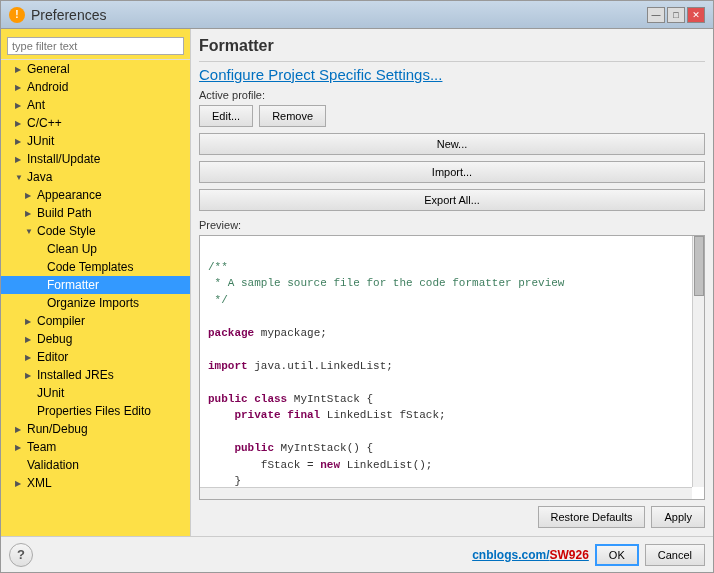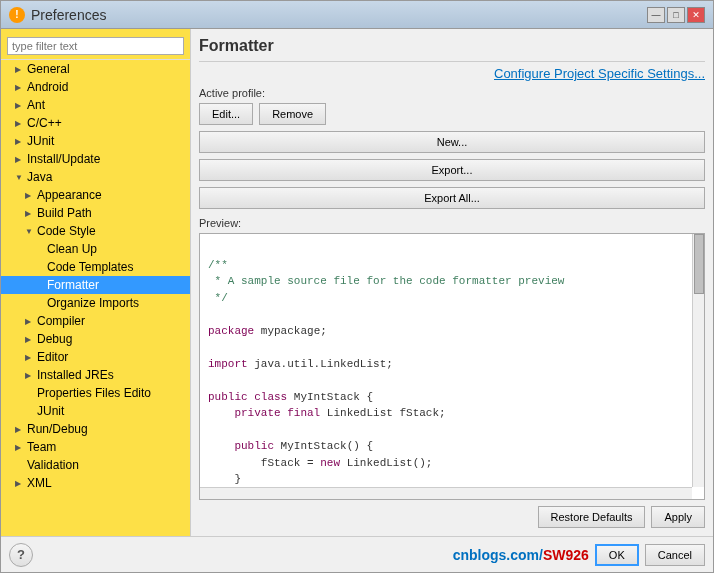--- a/index.html
+++ b/index.html
@@ -141,25 +141,25 @@
     .panel-title {
       font-size: 16px;
       font-weight: bold;
       color: #333;
       margin-bottom: 4px;
       padding-bottom: 6px;
       border-bottom: 1px solid #ccc;
     }
     
     .configure-link {
-      text-align: right;
+      text-align: left;
       color: #0070c0;
       text-decoration: underline;
       cursor: pointer;
-      font-size: 13px;
+      font-size: 15px;
       margin-bottom: 6px;
     }
     
     .active-profile-label {
       font-size: 11px;
       margin-bottom: 4px;
       color: #333;
     }
     
     .profile-row {
@@ -212,21 +212,21 @@
     .code-content {
       padding: 6px 8px;
       font-family: 'Courier New', monospace;
       font-size: 11px;
       line-height: 1.5;
       white-space: pre;
       color: #333;
     }
     
     .code-comment { color: #3f7f5f; }
-    .code-keyword { color: #7f0055; font-weight: normal; }
+    .code-keyword { color: #7f0055; font-weight: bold; }
     .code-normal { color: #333; }
     
     .scrollbar-v {
       position: absolute;
       right: 0;
       top: 0;
       bottom: 12px;
       width: 12px;
       background: #f0f0f0;
       border-left: 1px solid #ccc;
@@ -274,22 +274,23 @@
     }
     
     .footer-right {
       display: flex;
       gap: 6px;
       align-items: center;
     }
     
     .watermark {
       color: #0070c0;
-      font-size: 14px;
+      font-size: 12px;
       font-weight: bold;
+      text-decoration: underline;
     }
     
     .watermark .red {
       color: #cc0000;
     }
     
     .help-btn {
       width: 24px;
       height: 24px;
       border: 1px solid #aaa;
@@ -401,25 +402,25 @@
       <div class="tree-item indent2">
         <span class="arrow">▶</span>
         <span>Editor</span>
       </div>
       <div class="tree-item indent2">
         <span class="arrow">▶</span>
         <span>Installed JREs</span>
       </div>
       <div class="tree-item indent2">
         <span class="arrow"> </span>
+        <span>JUnit</span>
+      </div>
+      <div class="tree-item indent2">
+        <span class="arrow"> </span>
         <span>Properties Files Edito</span>
-      </div>
-      <div class="tree-item indent2">
-        <span class="arrow"> </span>
-        <span>JUnit</span>
       </div>
       <div class="tree-item indent1">
         <span class="arrow">▶</span>
         <span>Run/Debug</span>
       </div>
       <div class="tree-item indent1">
         <span class="arrow">▶</span>
         <span>Team</span>
       </div>
       <div class="tree-item indent1">
@@ -439,21 +440,21 @@
 
       <div class="active-profile-label">Active profile:</div>
 
       <div class="profile-row">
         <button class="btn">Edit...</button>
         <button class="btn">Remove</button>
       </div>
 
       <div class="btn-row">
         <button class="btn">New...</button>
-        <button class="btn">Export...</button>
+        <button class="btn">Import...</button>
         <button class="btn">Export All...</button>
       </div>
 
       <div class="preview-label">Preview:</div>
 
       <div class="preview-area">
         <div class="code-content">
 <span class="code-comment">/**
  * A sample source file for the code formatter preview
  */</span>

